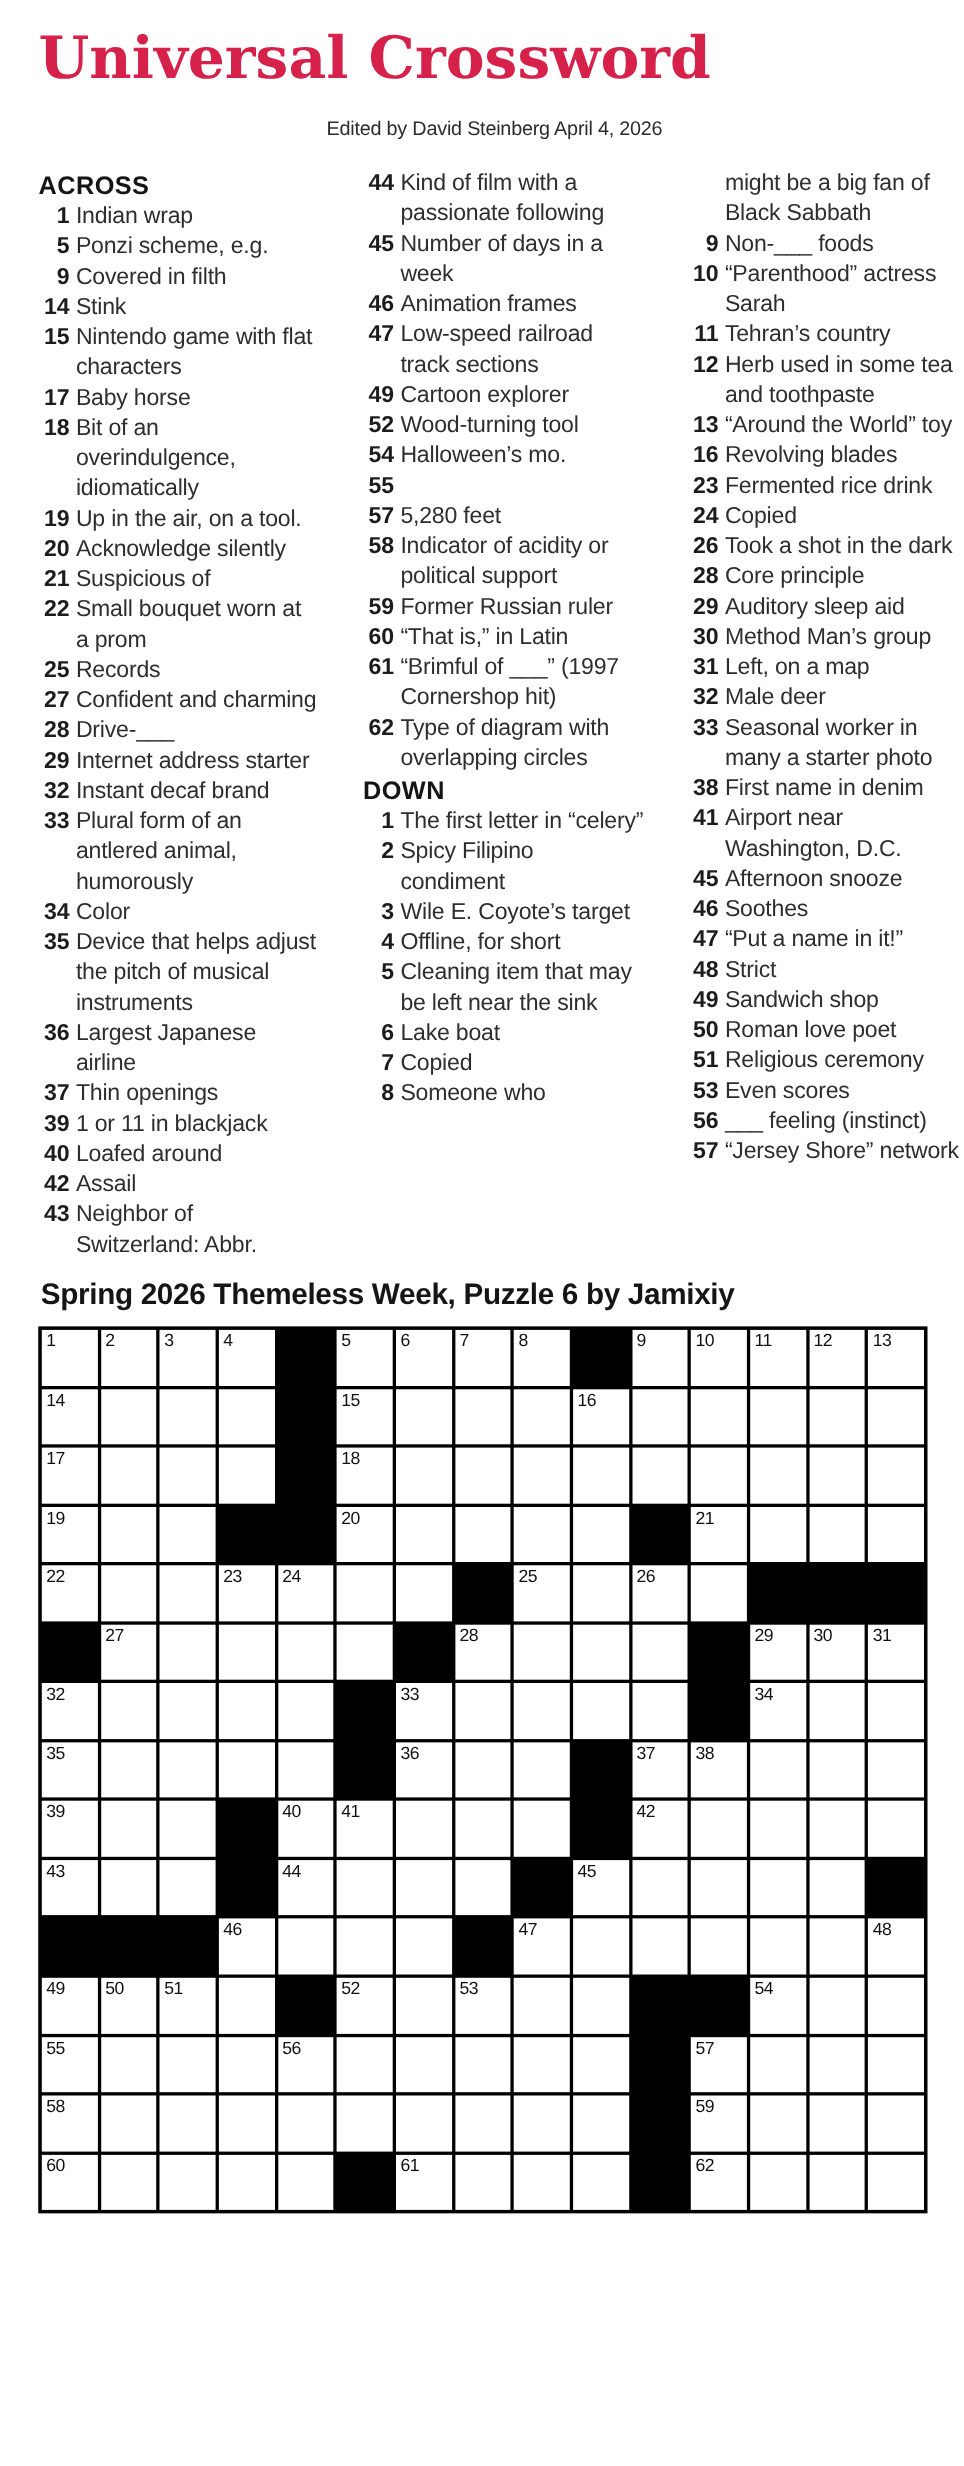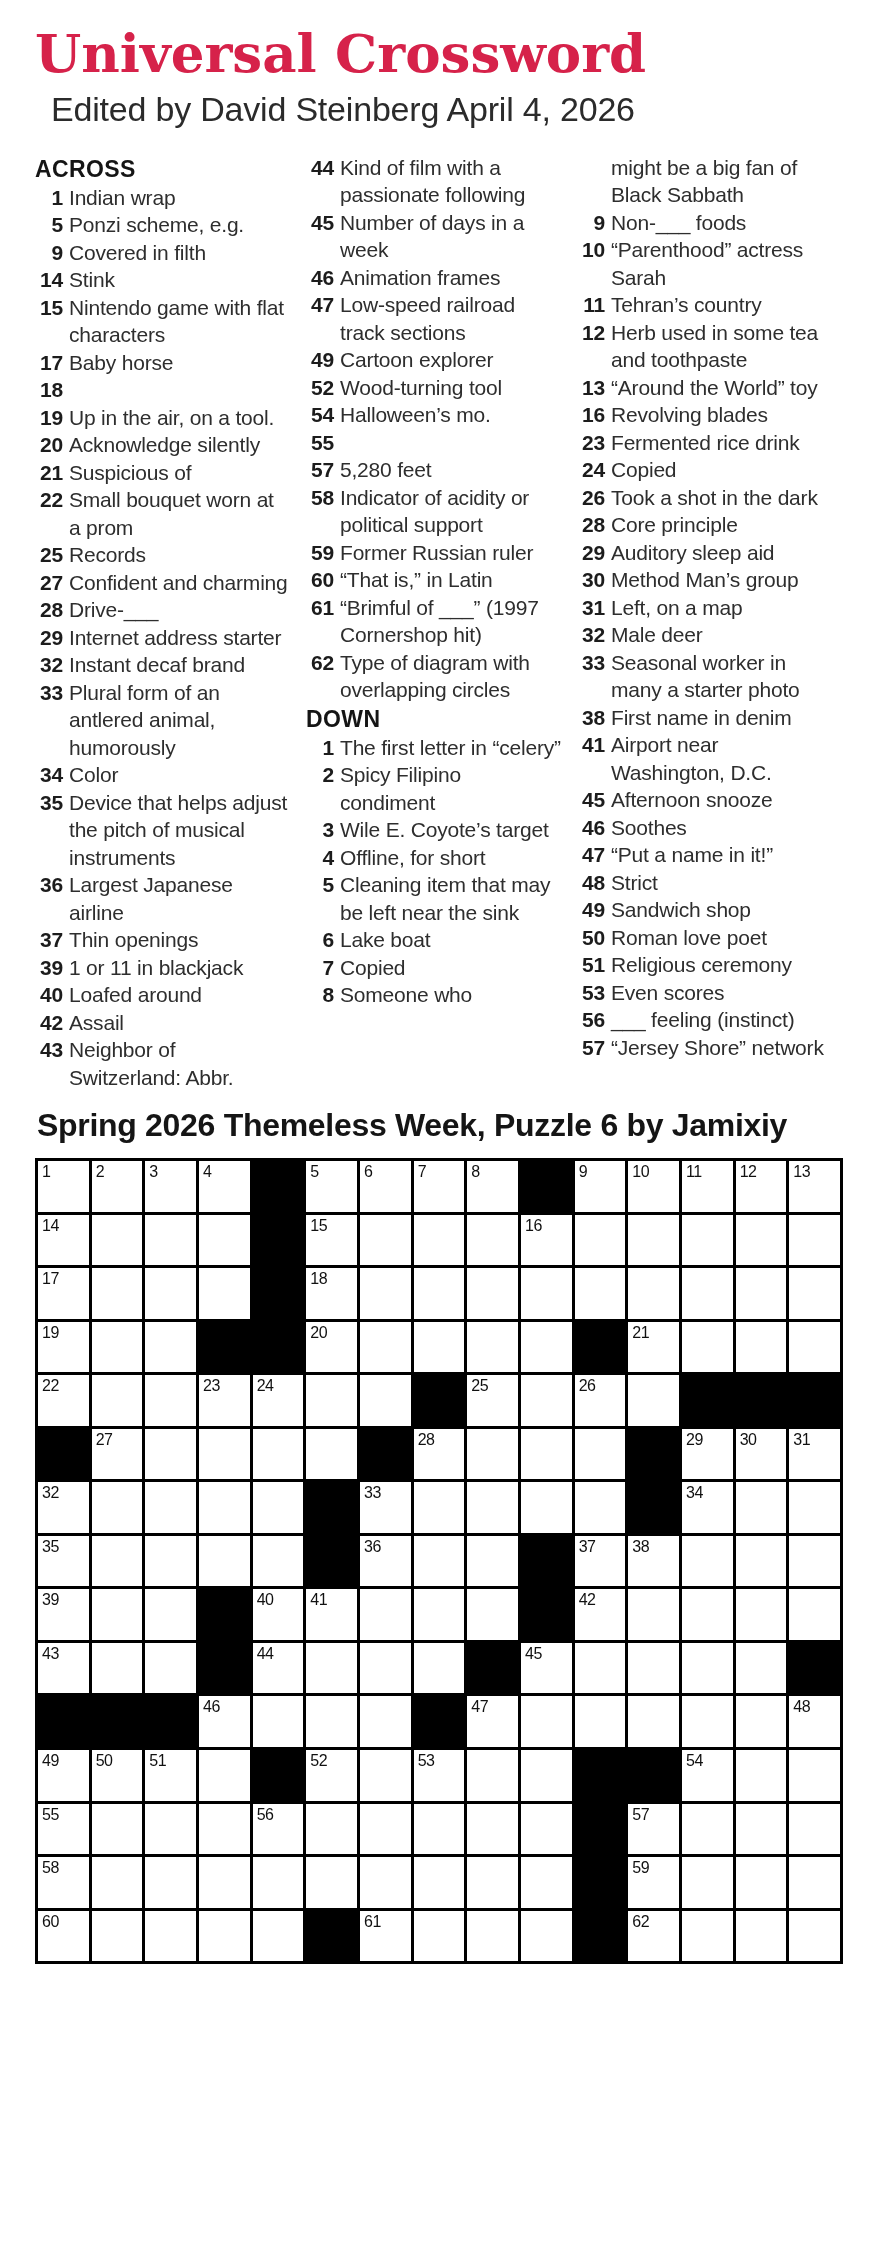--- a/index.html
+++ b/index.html
@@ -14,41 +14,42 @@
 
   .title {
     font-family:"DejaVu Serif", serif;
     font-weight:700;
     font-size:53px;
     letter-spacing:0px;
     color:var(--accent);
     line-height:1.05;
   }
   .subtitle {
-    font-size:34px;
+    font-size:18px;
     color:#2b2b2b;
-    margin:8px 0 0 16px;
+    margin:25px 0 0 16px;
     letter-spacing:-0.2px;
+    text-align:center;
   }
 
-  .clues { display:flex; gap:16px; margin-top:25px; align-items:flex-start; }
+  .clues { display:flex; gap:40px; margin-top:25px; align-items:flex-start; }
   .clue-col { width:255px; flex:0 0 auto; }
   .clue-header {
     font-size:23px; font-weight:700; color:#151515;
     letter-spacing:0.4px; line-height:30px;
   }
   .clue { display:flex; font-size:21px; line-height:27.5px; letter-spacing:-0.2px; }
   .clue .num {
     flex:0 0 34px; text-align:right; padding-right:6px;
     font-weight:700; color:#1c1c1c;
   }
   .clue .txt { flex:1; color:#2e2e2e; }
 
   .grid-caption {
-    font-size:32px; font-weight:700; color:#151515;
+    font-size:27px; font-weight:700; color:#151515;
     margin:16px 0 14px 2px; letter-spacing:-0.3px;
   }
   .grid {
     width:808px; height:806px;
     border:3px solid #000; background:#000;
     display:grid;
     grid-template-columns:repeat(15, 1fr);
     grid-template-rows:repeat(15, 1fr);
     gap:3px;
   }
@@ -87,20 +88,21 @@
         <div class="clue">
           <span class="num">15</span>
           <span class="txt">Nintendo game with flat characters</span>
         </div>
         <div class="clue">
           <span class="num">17</span>
           <span class="txt">Baby horse</span>
         </div>
         <div class="clue">
           <span class="num">18</span>
+          <span class="txt">Bit of an overindulgence, idiomatically</span>
         </div>
         <div class="clue">
           <span class="num">19</span>
           <span class="txt">Up in the air, on a tool.</span>
         </div>
         <div class="clue">
           <span class="num">20</span>
           <span class="txt">Acknowledge silently</span>
         </div>
         <div class="clue">

